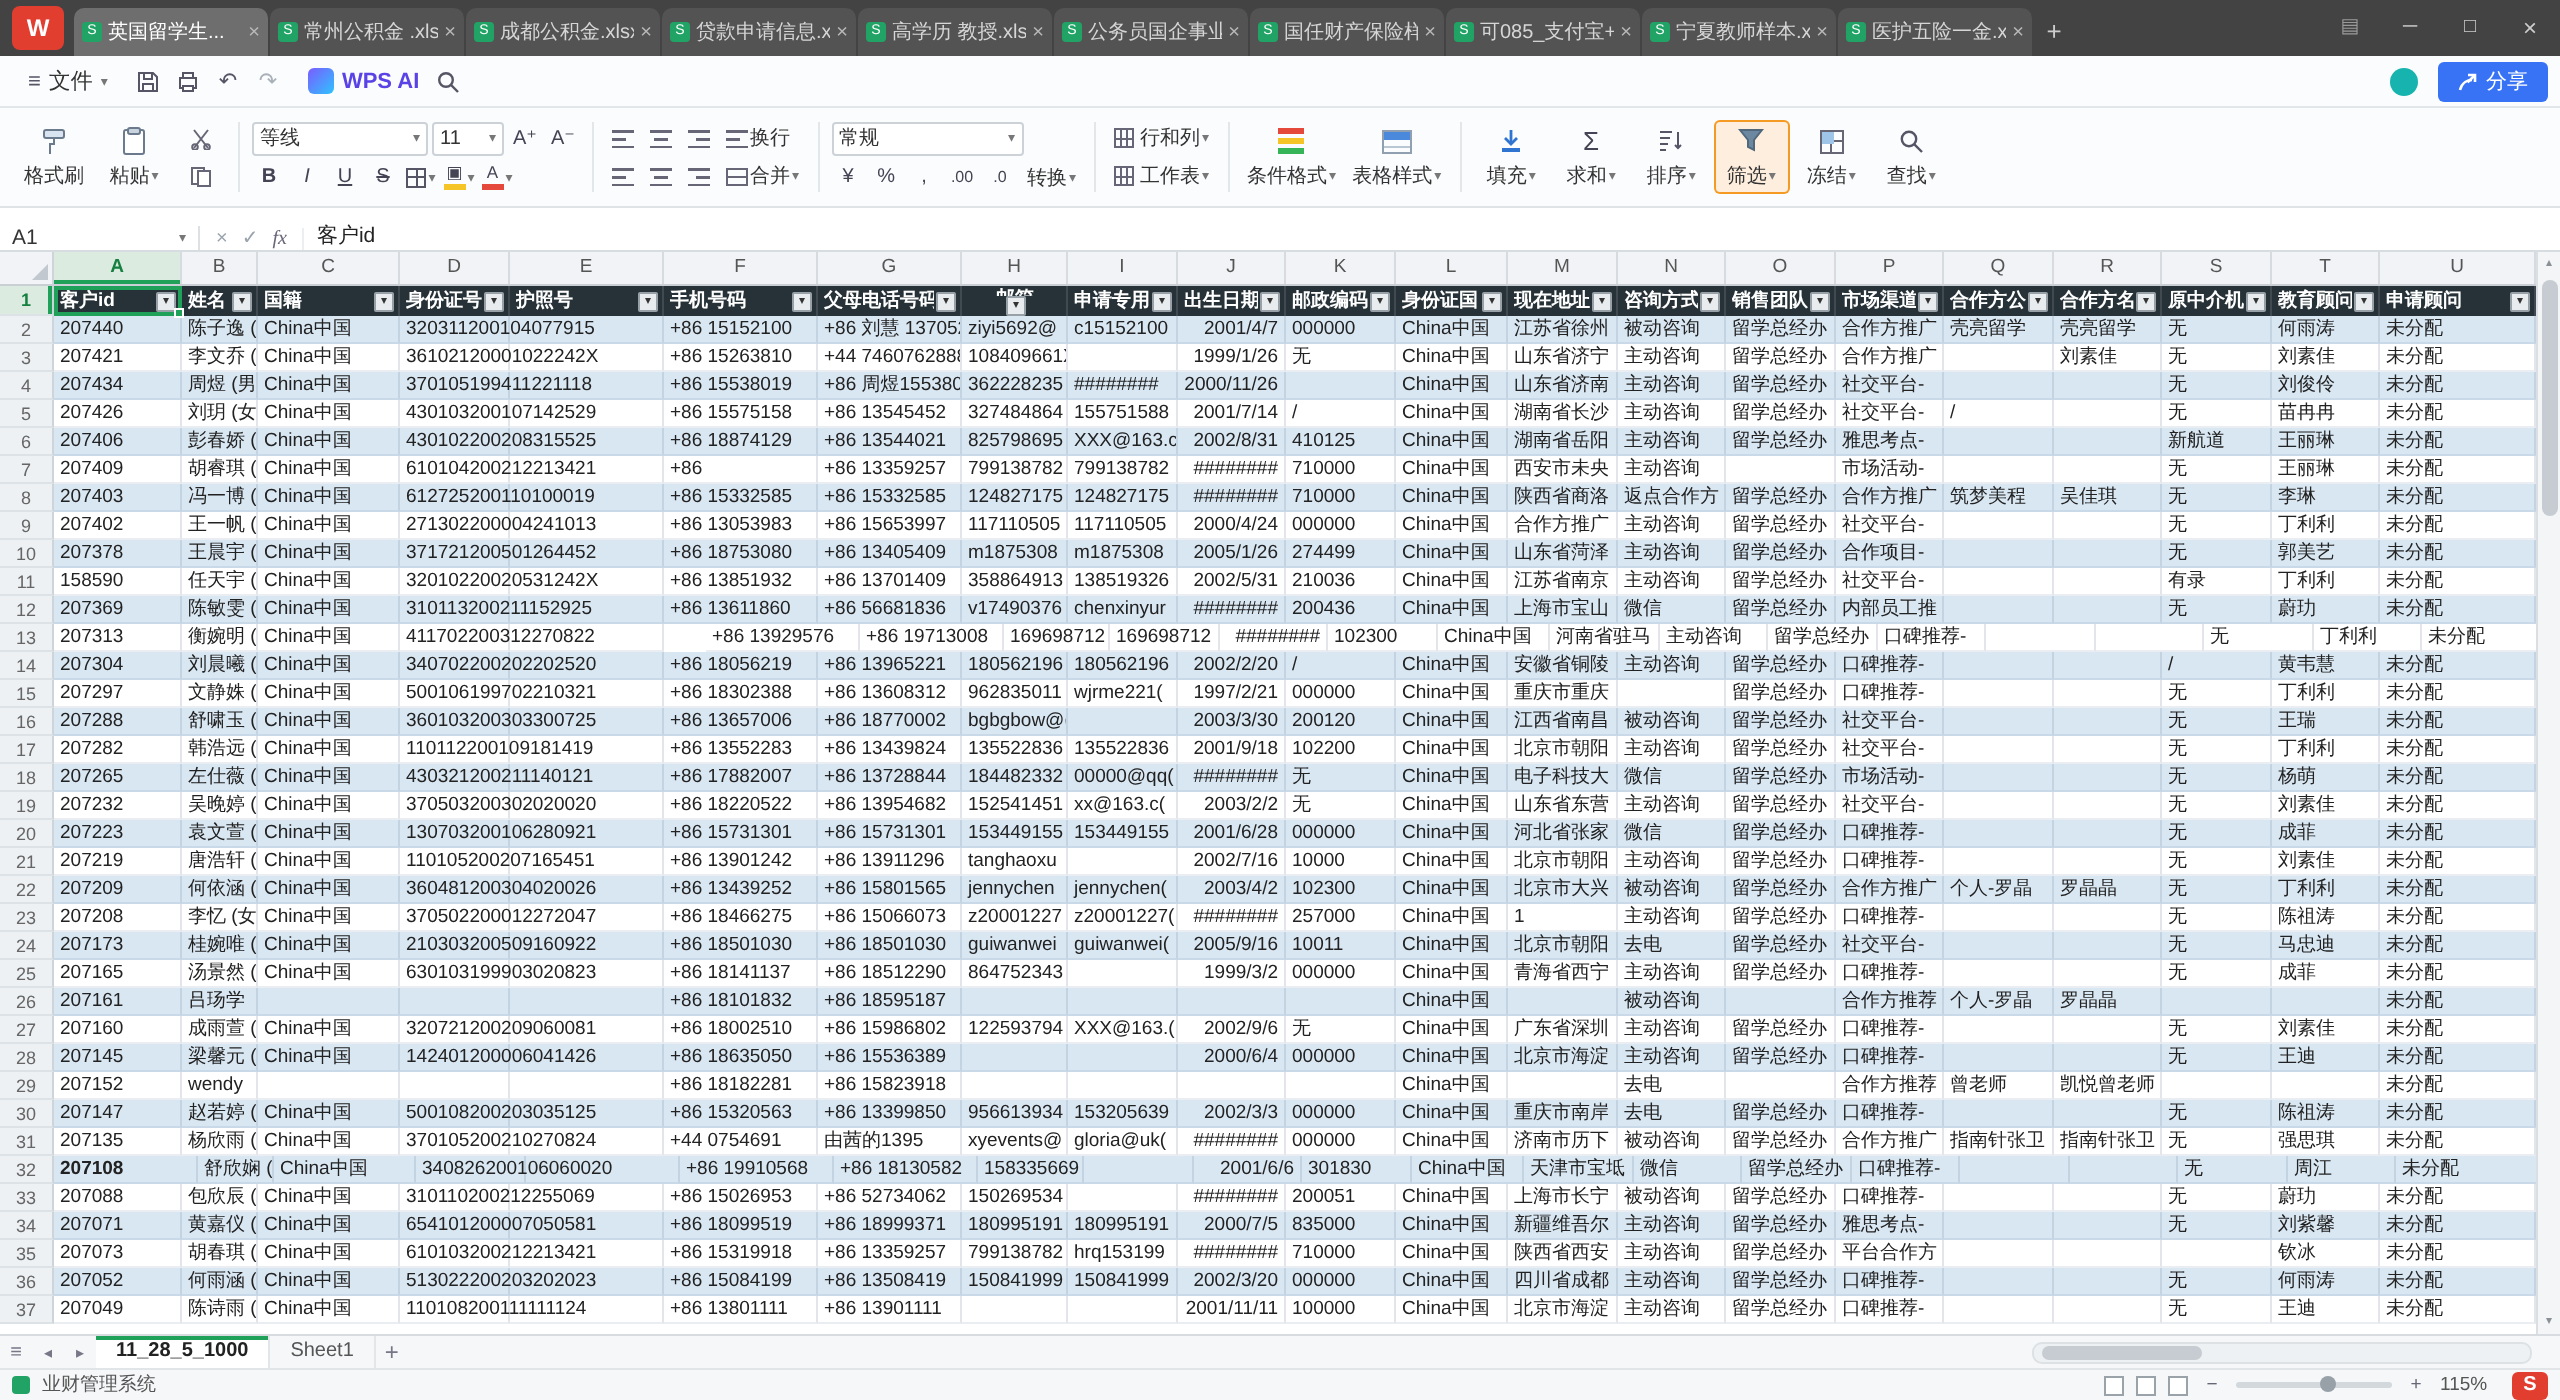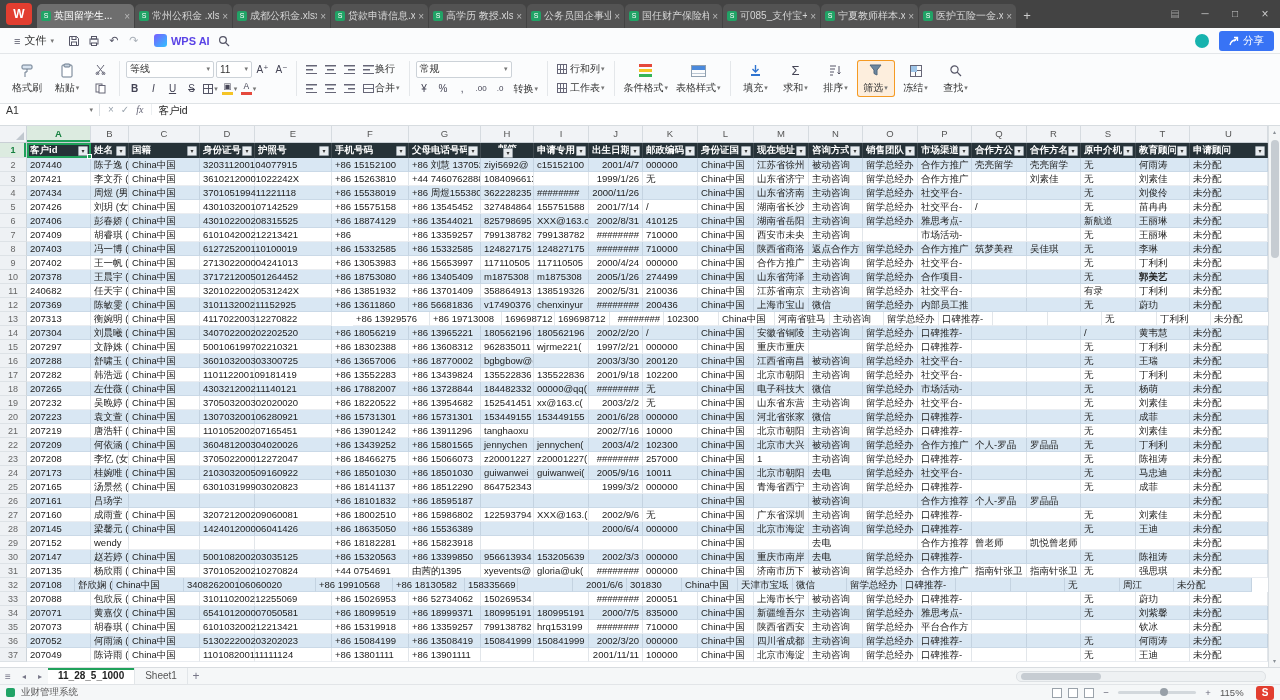--- a/index.html
+++ b/index.html
@@ -70,21 +70,21 @@
   .al-r{background-position:0 0,4px 4px,0 8px;}
   .mrg{width:11px;height:9px;border:1px solid #667;background:linear-gradient(#667,#667) 0 50%/100% 1px no-repeat;}
   .gicon{width:10px;height:10px;border:1px solid #667;background:linear-gradient(#667,#667) 33% 0/1px 100% no-repeat,linear-gradient(#667,#667) 66% 0/1px 100% no-repeat,linear-gradient(#667,#667) 0 50%/100% 1px no-repeat;margin-right:2px;flex:none;}
   .cfbars{display:flex;flex-direction:column;}
   .cfbars i{width:13px;height:3px;margin:1px 0;display:block;}
   .tsicon{width:15px;height:12px;border:1px solid #90a0b0;background:linear-gradient(#4a89dc,#4a89dc) 0 0/15px 4px no-repeat,linear-gradient(#b9c6d3,#b9c6d3) 0 7px/15px 1px no-repeat;}
   .sigma{font-size:13px;color:#445;}
   .frz{width:12px;height:12px;border:1px solid #667;background:linear-gradient(#9ec5e8,#9ec5e8) 0 0/6px 6px no-repeat,linear-gradient(#667,#667) 50% 0/1px 100% no-repeat,linear-gradient(#667,#667) 0 50%/100% 1px no-repeat;}
 
   
-  .formulabar{height:22px;display:flex;align-items:flex-start;border-bottom:1px solid #d7dce0;background:#fff;flex:none;}
+  .formulabar{height:22px;display:flex;align-items:flex-end;border-bottom:1px solid #d7dce0;background:#fff;flex:none;}
   .namebox{width:100px;display:flex;align-items:center;justify-content:space-between;padding:0 6px;border-right:1px solid #dde1e5;font-size:10.5px;color:#333;}
   .fxbtns{display:flex;align-items:center;gap:7px;padding:0 8px;border-right:1px solid #eceff1;}
   .fxb{color:#9aa4ae;font-size:10px;}
   .fxb.fx{font-style:italic;font-family:"Liberation Serif","DejaVu Serif",serif;color:#667;}
   .fvalue{flex:1;display:flex;align-items:center;padding:0 6px;font-size:10.5px;color:#222;}
 
   
   .gridwrap{position:relative;height:541px;flex:none;background:#fff;}
   .colhdr{display:flex;height:17px;background:#f1f3f6;border-bottom:1px solid #c9cfd5;}
   .corner{flex:none;width:27px;border-right:1px solid #cdd4da;position:relative;}
@@ -1206,31 +1206,31 @@
           </div>
           <div class="cell band" style="width: 55px;">
             <span></span>
           </div>
           <div class="cell band" style="width: 54px;">
             <span></span>
           </div>
           <div class="cell band" style="width: 55px;">
             <span>无</span>
           </div>
-          <div class="cell band" style="width: 54px; font-weight: bold;">
+          <div class="cell band" style="width: 54px;">
             <span>郭美艺</span>
           </div>
           <div class="cell band" style="width: 78px;">
             <span>未分配</span>
           </div>
         </div>
         <div class="grow">
           <div class="rn">11</div>
           <div class="cell" style="width: 64px;">
-            <span>240682</span>
+            <span>158590</span>
           </div>
           <div class="cell" style="width: 38px;">
             <span>任天宇 (女</span>
           </div>
           <div class="cell" style="width: 71px;">
             <span>China中国</span>
           </div>
           <div class="cell ovf" style="width: 55px;">
             <span>32010220020531242X</span>
           </div>
@@ -2601,21 +2601,21 @@
           </div>
           <div class="cell" style="width: 54px;">
             <span>强思琪</span>
           </div>
           <div class="cell" style="width: 78px;">
             <span>未分配</span>
           </div>
         </div>
         <div class="grow">
           <div class="rn">32</div>
-          <div class="cell band" style="width: 48px;">
+          <div class="cell band" style="width: 72px; font-weight: bold;">
             <span>207108</span>
           </div>
           <div class="cell band" style="width: 38px;">
             <span>舒欣娴 (女</span>
           </div>
           <div class="cell band" style="width: 71px;">
             <span>China中国</span>
           </div>
           <div class="cell band ovf" style="width: 55px;">
             <span>340826200106060020</span>

